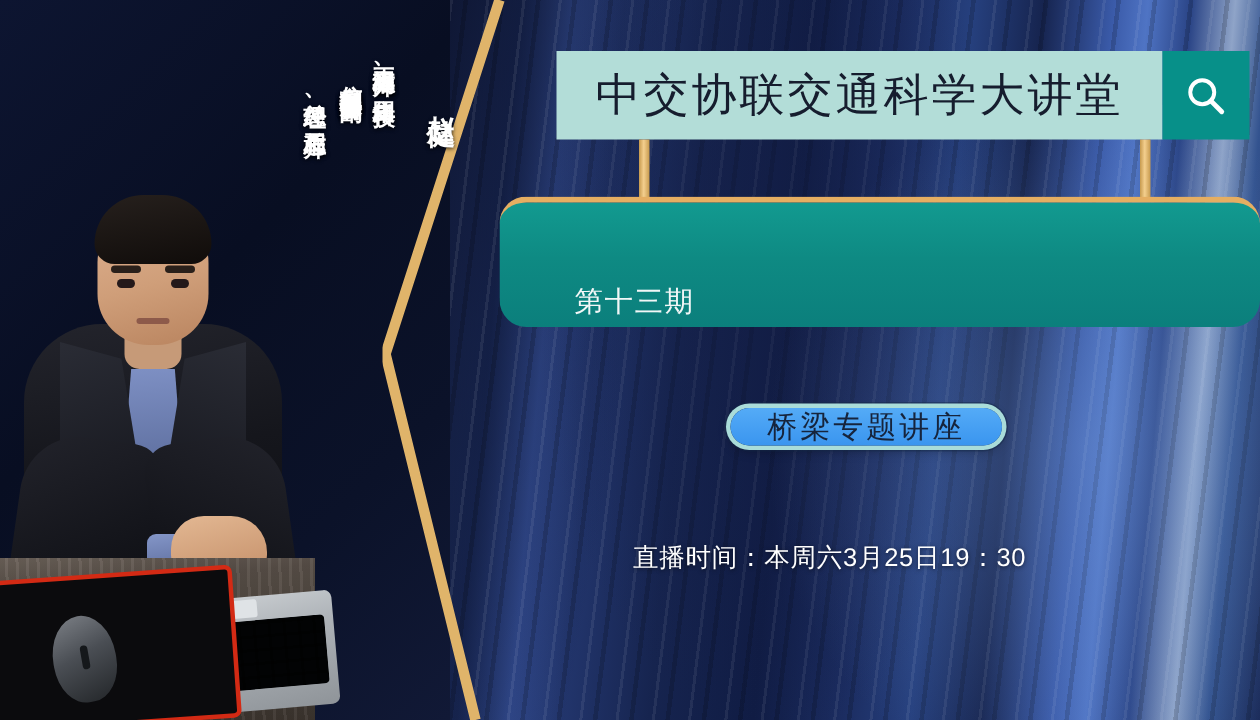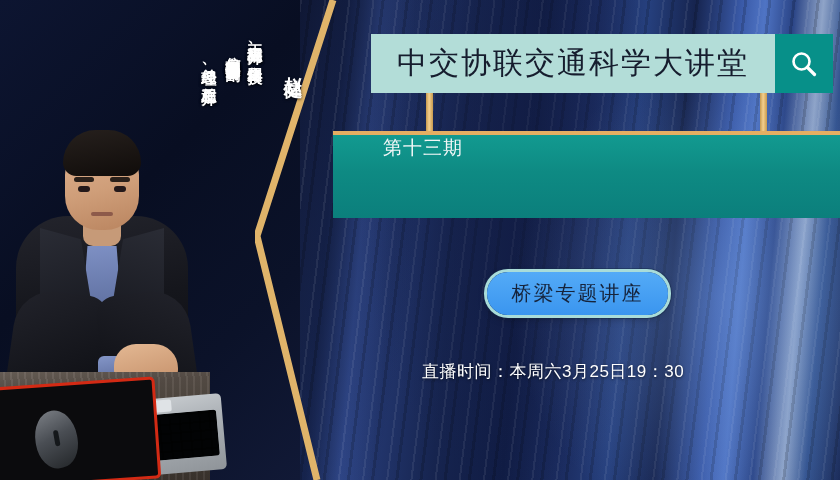--- a/index.html
+++ b/index.html
@@ -99,26 +99,26 @@
   .title-text{color:#161d2e;font-size:30px;letter-spacing:2px;font-weight:400;white-space:nowrap;}
   .search-box{width:58px;background:#079089;display:flex;align-items:center;justify-content:center;}
   .post{position:absolute;width:7px;background:linear-gradient(90deg,#c79a4e,#f4cf8e 45%,#c79a4e);}
   .post.p1{left:426px;top:93px;height:40px;}
   .post.p2{left:760px;top:93px;height:40px;}
 
   
   .banner{position:absolute;left:333px;top:131px;width:507px;height:87px;
     background:linear-gradient(180deg,#129a90 0%,#0e8a83 45%,#0b7f7c 100%);
     border-top:4px solid #e5ae62;box-sizing:border-box;
-    display:flex;flex-direction:row;justify-content:flex-start;padding-left:36px;}
+    display:flex;flex-direction:column;justify-content:flex-end;padding-left:36px;border-radius:18px;}
   .banner-line1{color:#f2f7f7;font-size:19px;letter-spacing:1px;padding-left:14px;margin-bottom:4px;}
   .banner-line2{color:#f2f7f7;font-size:23px;letter-spacing:.5px;font-weight:700;white-space:nowrap;}
 
   
-  .pill{position:absolute;left:487px;top:272px;width:181px;height:43px;border-radius:21px;
+  .pill{position:absolute;left:487px;top:272px;width:181px;height:25px;border-radius:21px;
     background:linear-gradient(180deg,#54abf7,#3a95ef);
     box-shadow:0 0 0 3px #a9dcd9,0 0 0 4px rgba(20,40,70,.45),0 3px 8px rgba(0,0,0,.35);
     display:flex;align-items:center;justify-content:center;}
   .pill span{color:#16243c;font-size:20px;letter-spacing:2px;font-weight:400;}
 
   
   .info{position:absolute;left:422px;top:360px;width:400px;}
   .info div{color:#ffffff;font-size:17px;font-weight:400;letter-spacing:.5px;margin-bottom:24px;
     text-shadow:0 1px 3px rgba(0,0,0,.6);white-space:nowrap;}
 

